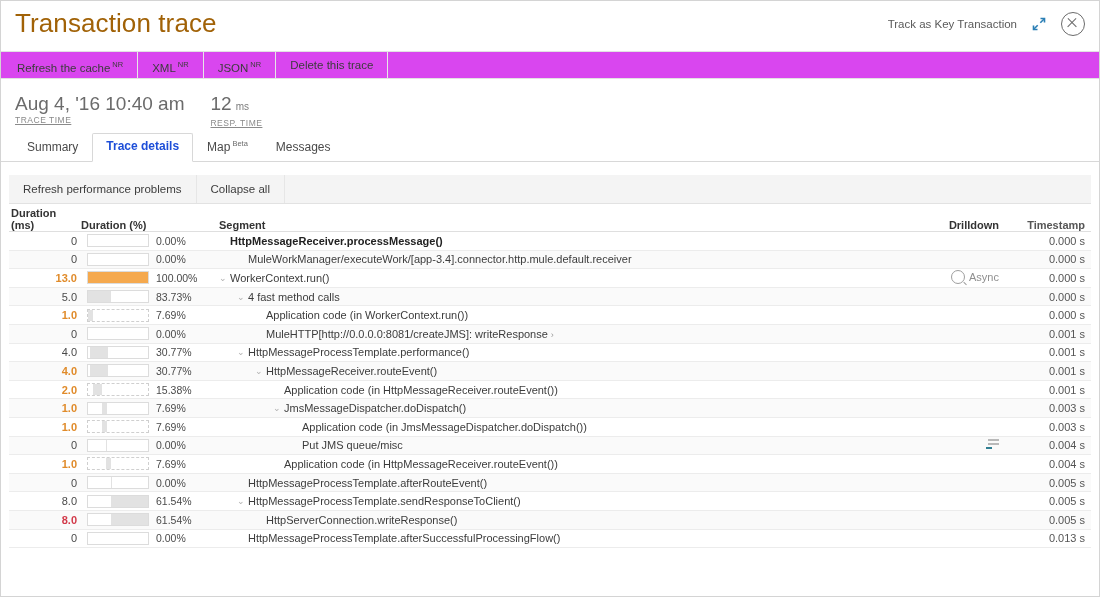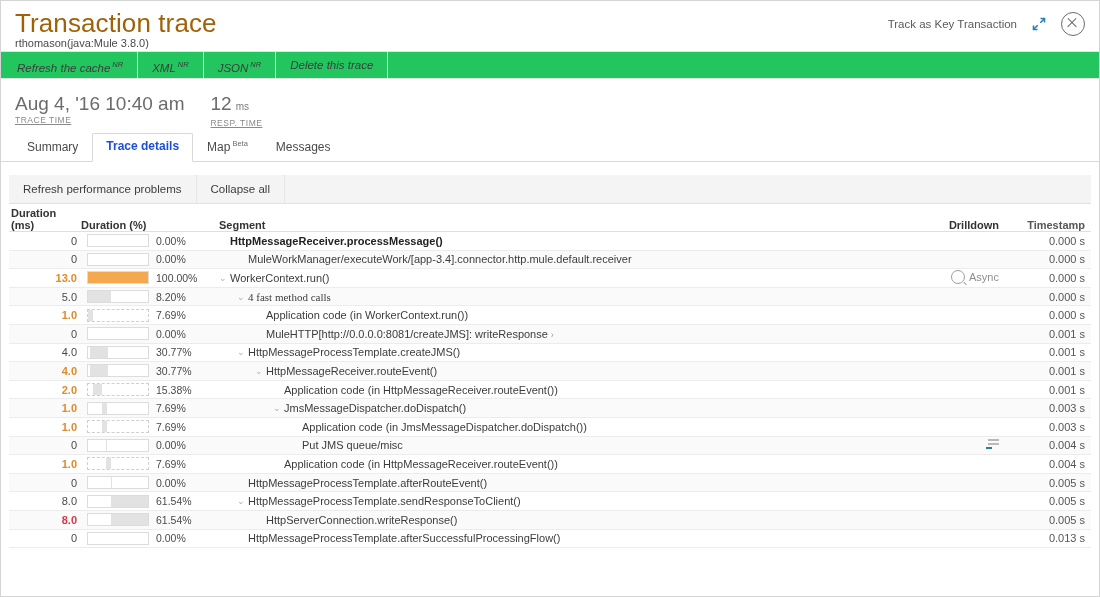--- a/index.html
+++ b/index.html
@@ -73,26 +73,25 @@
     left: 4px; top: 9.3px;
     width: 12px; height: 1.4px;
     background: #6b6b6b;
   }
   .icon-close:before { transform: rotate(45deg); }
   .icon-close:after  { transform: rotate(-45deg); }
 
   
   .actionbar {
     display: flex;
-    background: #22c55e;
+    background: #d946ef;
     border-top: 1px solid #e2e2e2;
     border-bottom: 1px solid #e2e2e2;
     height: 26px;
     margin: 4px 0 0 0;
-    font-style: italic;
   }
   .act-btn {
     font-size: 11.5px;
     color: #3c3c3c;
     padding: 0 14px;
     line-height: 26px;
     border-right: 1px solid #e6e6e6;
     cursor: pointer;
     white-space: nowrap;
   }
@@ -301,21 +300,20 @@
   .stackicon i:nth-child(2) { top: 4px; }
   .stackicon i:nth-child(3) { top: 8px; background:#2f7f92; width:6px; left:0; }
 </style>
 </head>
 <body>
 
 <div id="app">
 
   <div class="hdr">
     <div class="hdr-title">Transaction trace</div>
-    <div class="hdr-sub">rthomason(java:Mule 3.8.0)</div>
     <div class="hdr-right">
       <span class="track-key">Track as Key Transaction</span>
       <span class="icon-expand">
         <svg width="16" height="16" viewBox="0 0 16 16" aria-hidden="true">
           <path d="M9.5 2.5 L13.5 2.5 L13.5 6.5" fill="none" stroke="#2b7fb5" stroke-width="1.6"></path>
           <path d="M13.3 2.7 L9.3 6.7" stroke="#2b7fb5" stroke-width="1.6"></path>
           <path d="M6.5 13.5 L2.5 13.5 L2.5 9.5" fill="none" stroke="#2b7fb5" stroke-width="1.6"></path>
           <path d="M2.7 13.3 L6.7 9.3" stroke="#2b7fb5" stroke-width="1.6"></path>
         </svg>
       </span>
@@ -404,23 +402,23 @@
               <span>Async</span>
             </span></div>
           <div class="c-time">0.000 s</div>
         </div>
         <div class="row">
           <div class="c-dur"><span class="dur-v ">5.0</span></div>
           <div class="c-bar">
             <div class="barwrap solid">
               <div class="barfill" style="left: 0%; width: 38%;"></div>
             </div>
-            <span class="pct">8.20%</span>
-          </div>
-          <div class="c-seg" style="padding-left: 28px; font-family: Liberation Serif, serif;"><span class="caret">⌄</span><span class="seg-txt">4 fast method calls</span></div>
+            <span class="pct">83.73%</span>
+          </div>
+          <div class="c-seg" style="padding-left: 28px;"><span class="caret">⌄</span><span class="seg-txt">4 fast method calls</span></div>
           <div class="c-drill"></div>
           <div class="c-time">0.000 s</div>
         </div>
         <div class="row">
           <div class="c-dur"><span class="dur-v orange">1.0</span></div>
           <div class="c-bar">
             <div class="barwrap dashed">
               <div class="barfill" style="left: 0%; width: 8%;"></div>
             </div>
             <span class="pct">7.69%</span>
@@ -440,21 +438,21 @@
           <div class="c-time">0.001 s</div>
         </div>
         <div class="row">
           <div class="c-dur"><span class="dur-v ">4.0</span></div>
           <div class="c-bar">
             <div class="barwrap solid">
               <div class="barfill" style="left: 3%; width: 31%;"></div>
             </div>
             <span class="pct">30.77%</span>
           </div>
-          <div class="c-seg" style="padding-left: 28px;"><span class="caret">⌄</span><span class="seg-txt">HttpMessageProcessTemplate.createJMS()</span></div>
+          <div class="c-seg" style="padding-left: 28px;"><span class="caret">⌄</span><span class="seg-txt">HttpMessageProcessTemplate.performance()</span></div>
           <div class="c-drill"></div>
           <div class="c-time">0.001 s</div>
         </div>
         <div class="row">
           <div class="c-dur"><span class="dur-v orange">4.0</span></div>
           <div class="c-bar">
             <div class="barwrap solid">
               <div class="barfill" style="left: 3%; width: 31%;"></div>
             </div>
             <span class="pct">30.77%</span>

